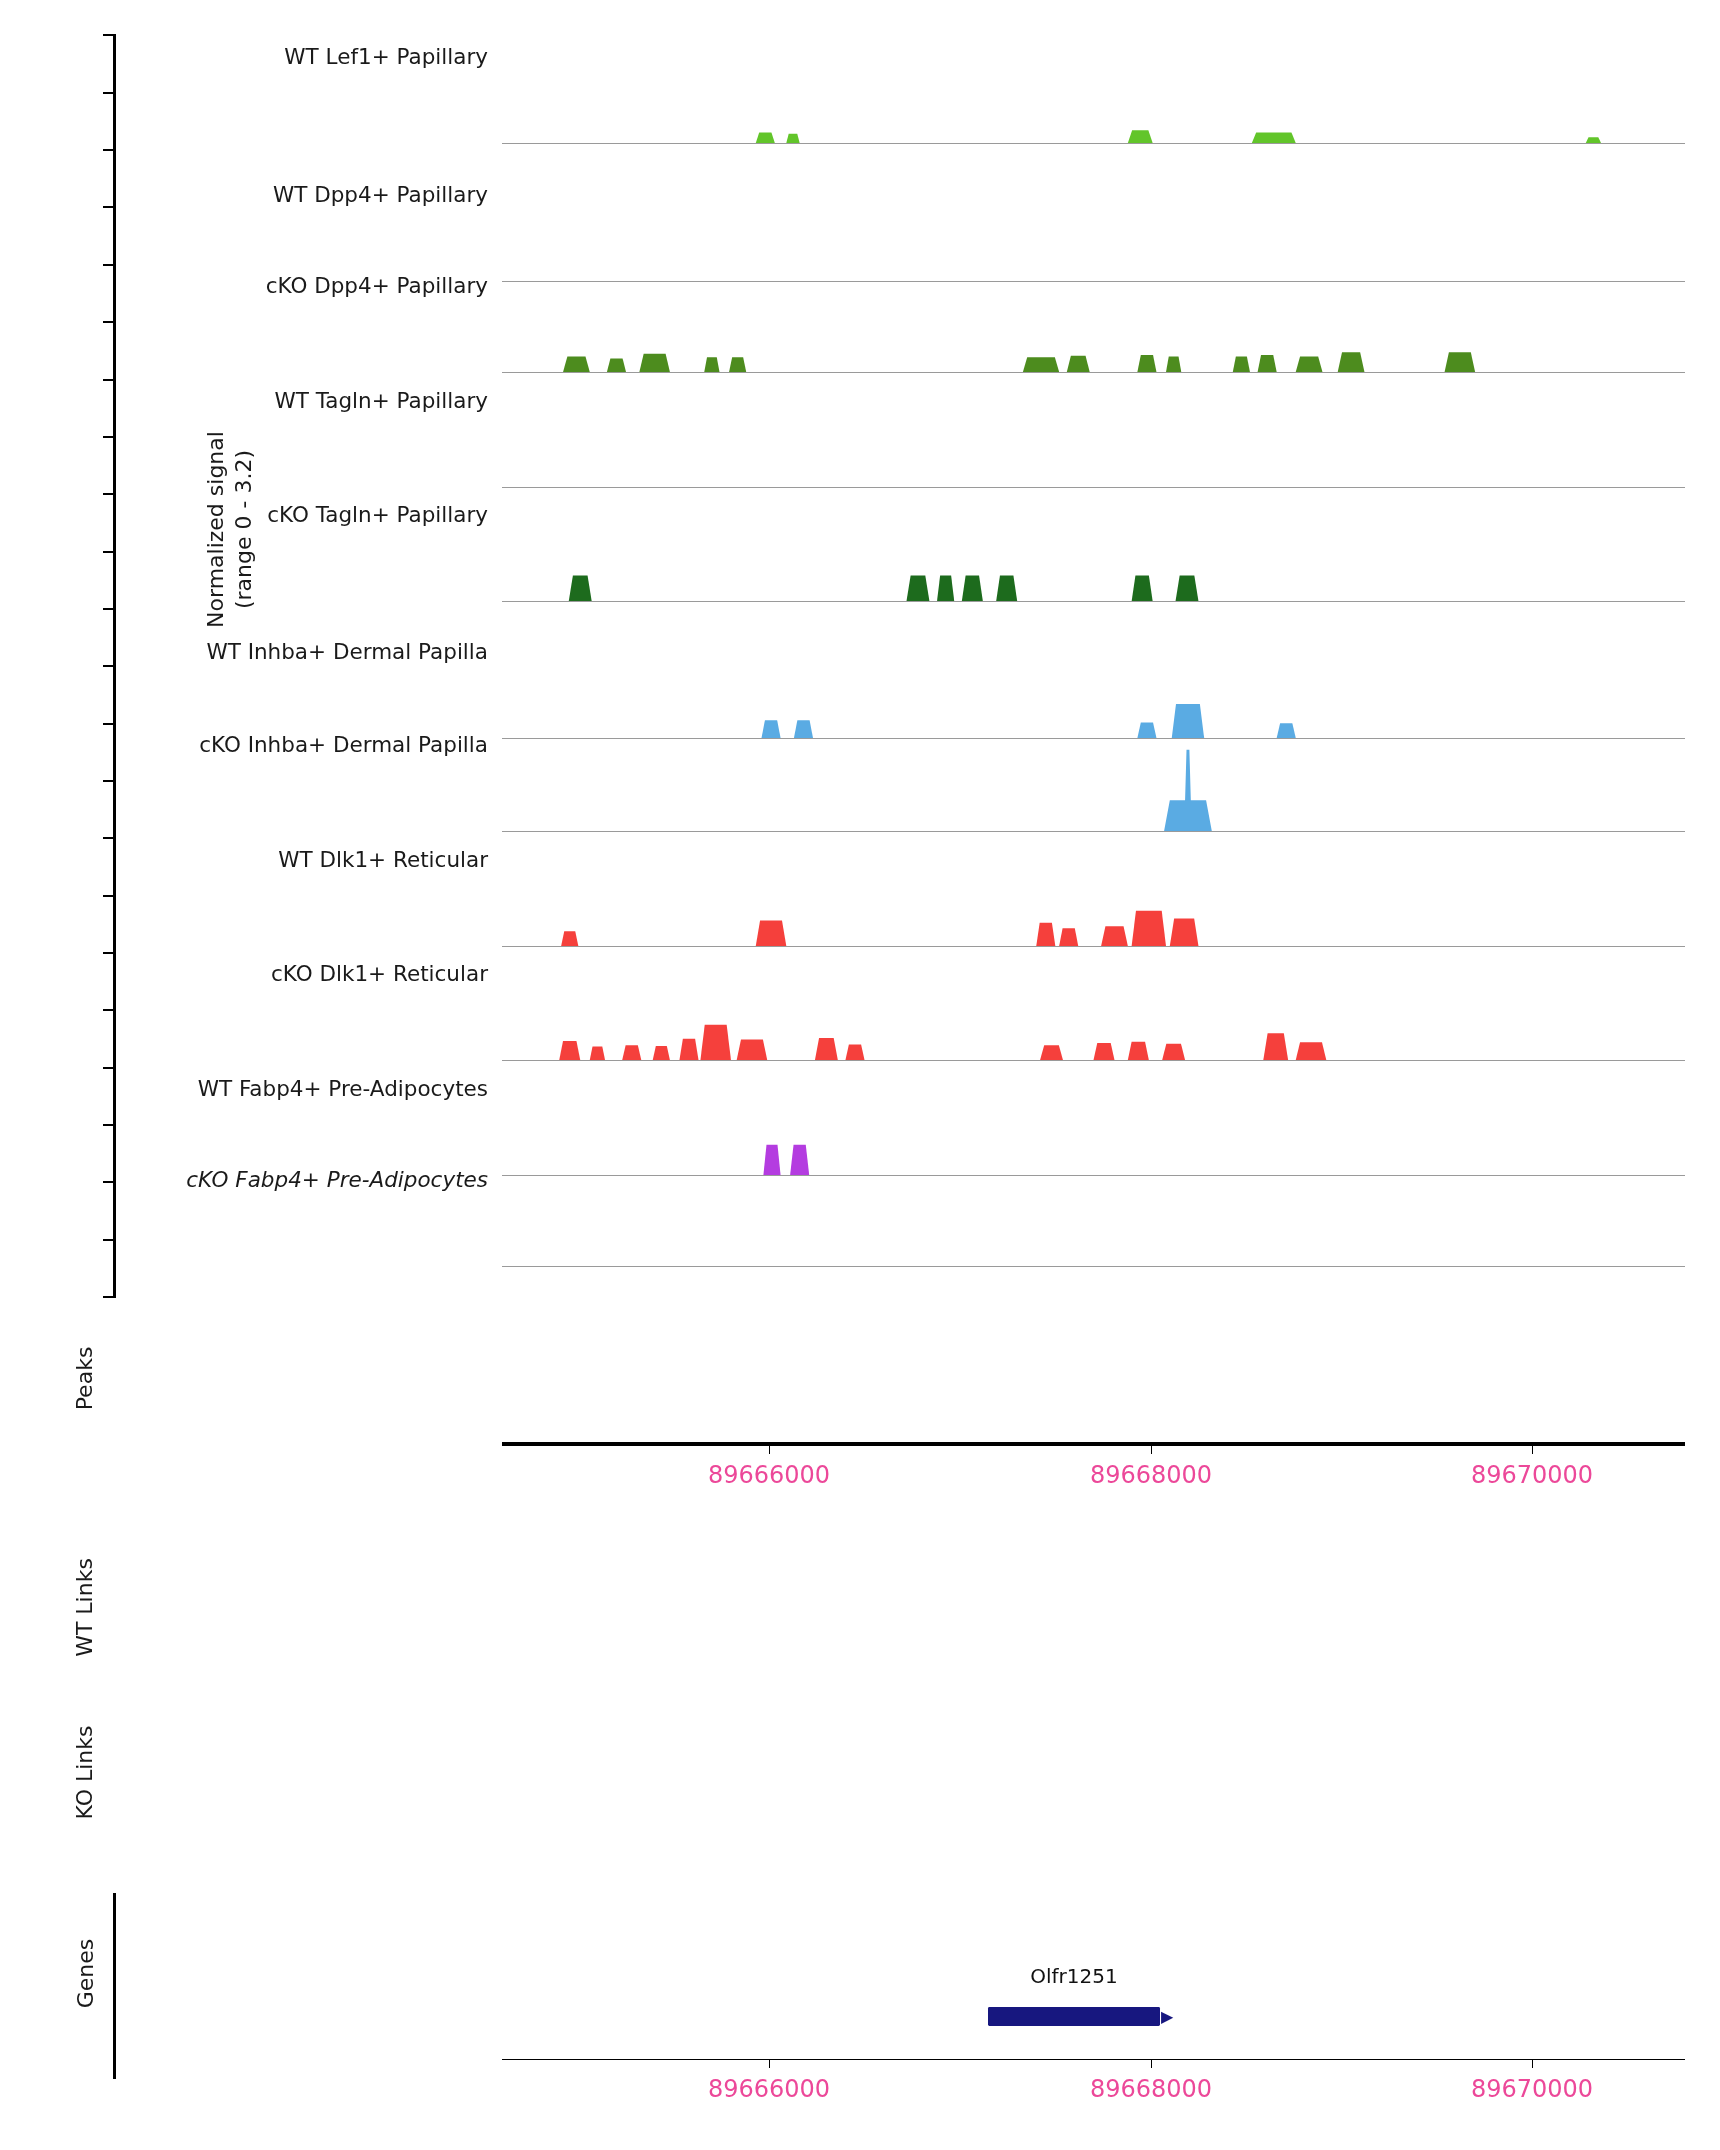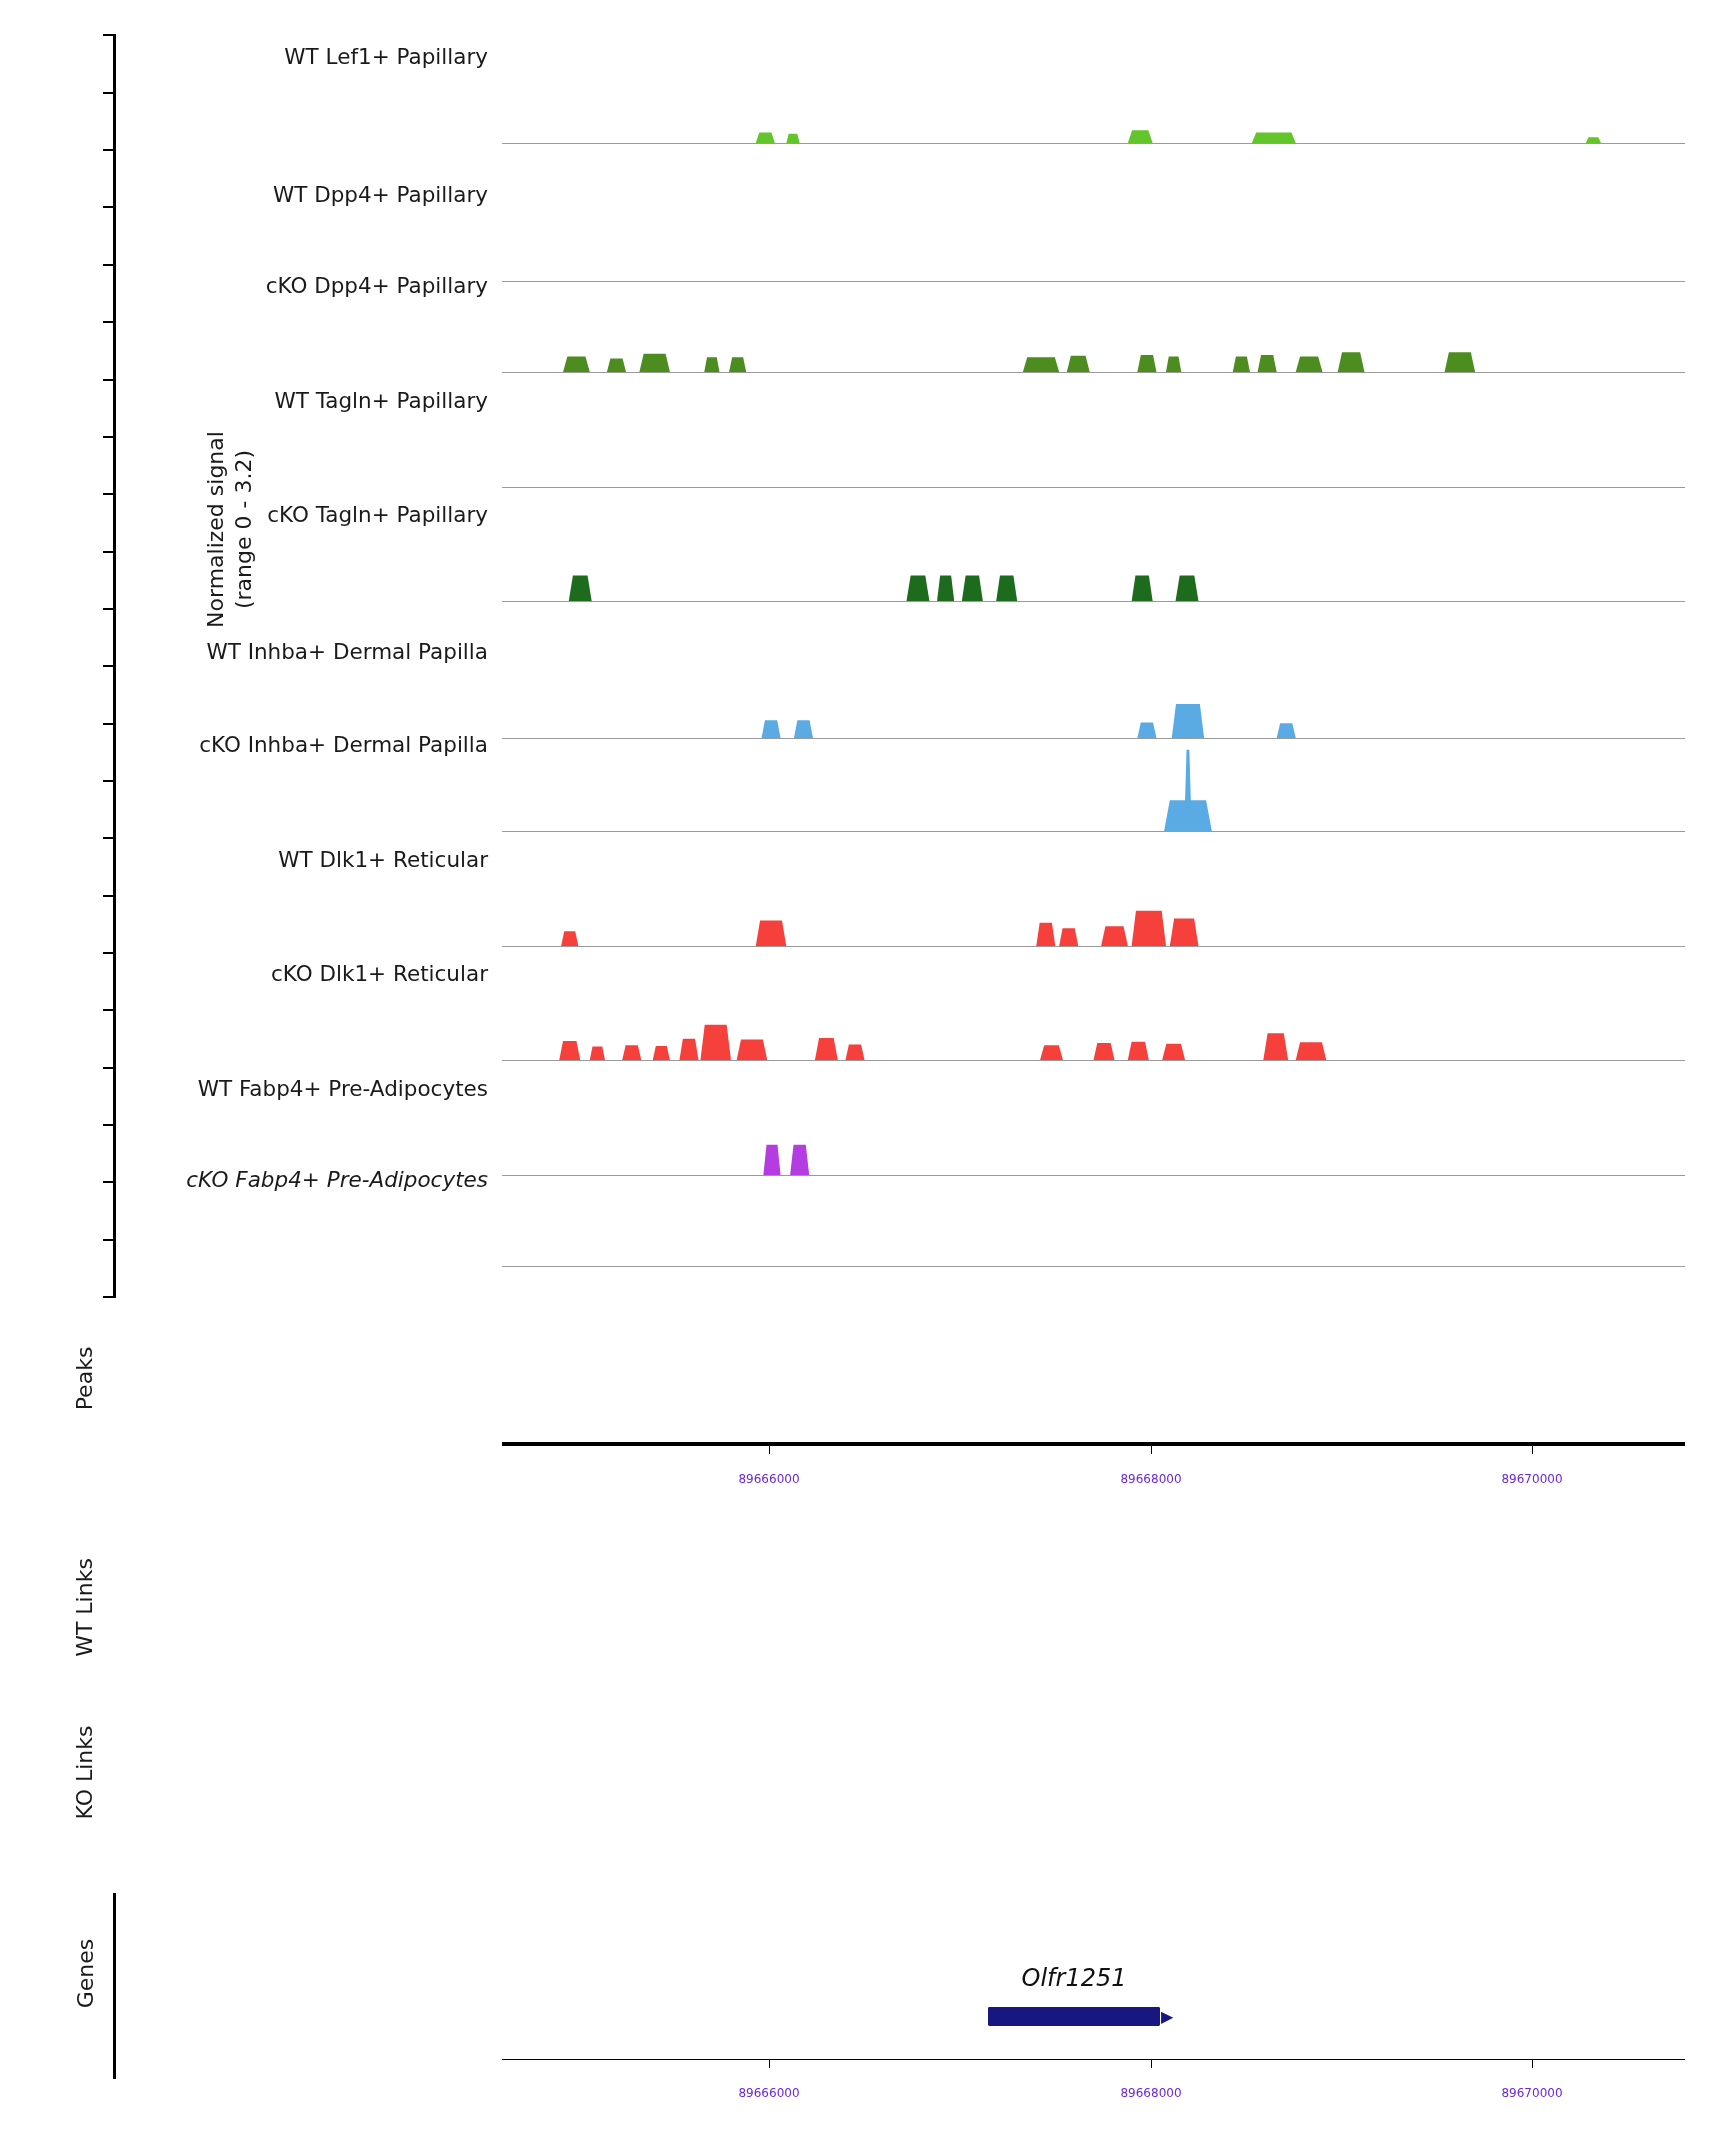--- a/index.html
+++ b/index.html
@@ -107,23 +107,23 @@
   .xaxis-thick { height: 3.6px; }
   .xtick {
     position: absolute;
     top: 0;
     width: 1.4px;
     height: 8px;
     background: #000000;
   }
   .xticklabel {
     position: absolute;
-    top: 26px;
-    font-size: 12px;
-    color: #6d28d9;
+    top: 15px;
+    font-size: 24px;
+    color: #ec4899;
     transform: translateX(-50%);
     white-space: nowrap;
   }
   #xaxis-title {
     position: absolute;
     left: 502px;
     width: 1183px;
     top: 2083px;
     text-align: center;
     font-size: 24.4px;
@@ -140,25 +140,24 @@
     background: #000000;
   }
   #gene-body {
     position: absolute;
     height: 18.6px;
     background: #17177f;
     border-radius: 1.4px;
   }
   #gene-name {
     position: absolute;
-    font-size: 24px;
+    font-size: 20px;
     color: #111111;
     transform: translateX(-50%);
     white-space: nowrap;
-    font-style: italic;
   }
   .gene-arrow {
     position: absolute;
     font-size: 16px;
     color: #17177f;
     line-height: 1;
   }
 </style>
 </head>
 <body>

